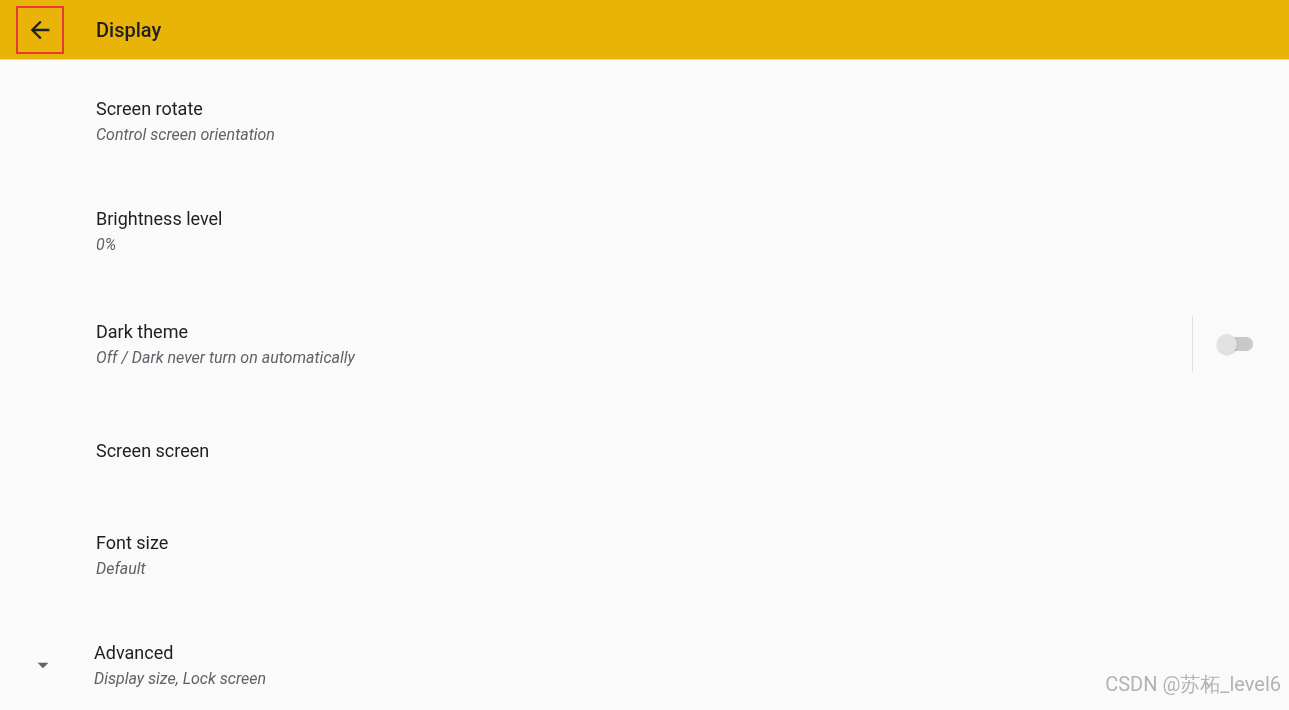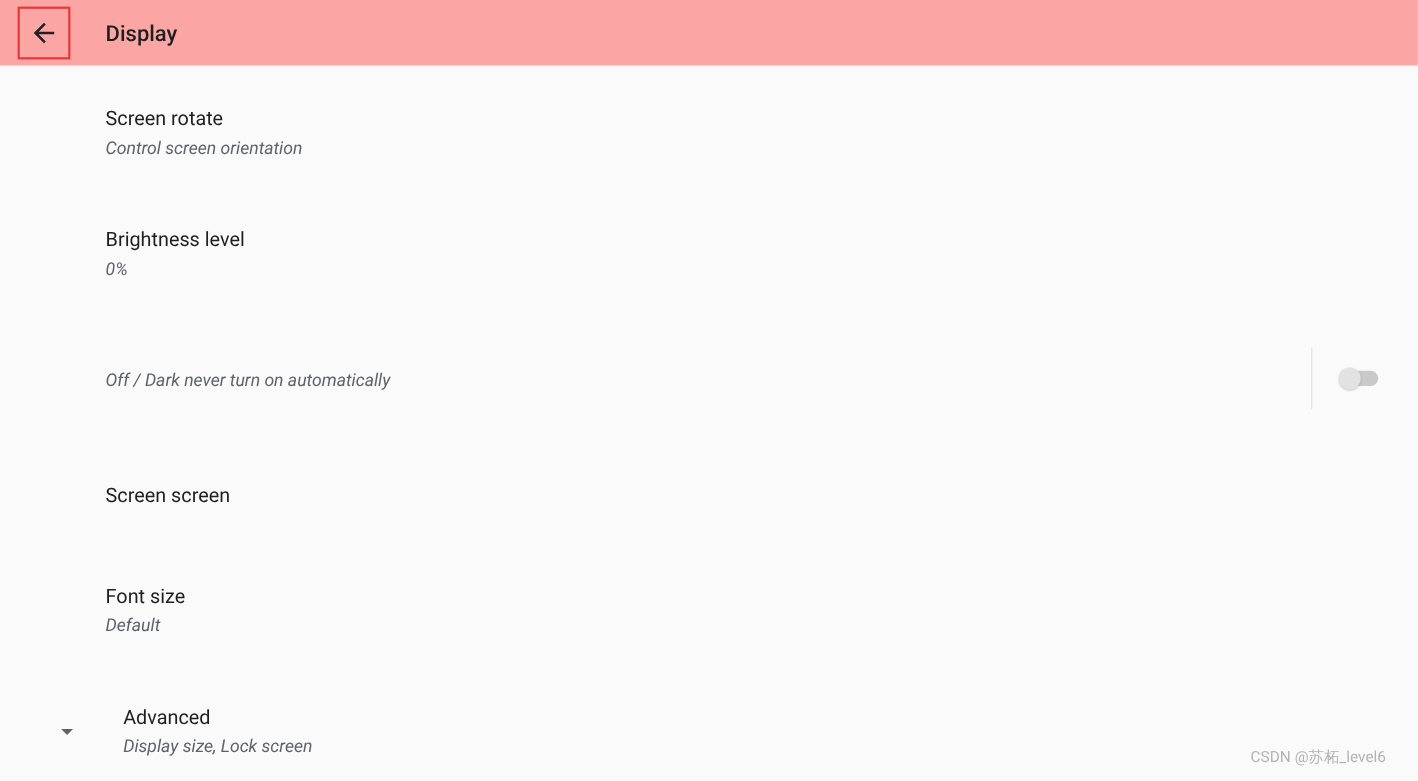--- a/index.html
+++ b/index.html
@@ -10,21 +10,21 @@
     }
     body {
       width: 1289px;
       height: 710px;
       background: #fafafa;
       color: #202124;
       position: relative;
     }
     .header {
       height: 60px;
-      background: #fca5a5;
+      background: #eab308;
       border-bottom: 1px solid #d8d8d8;
       display: flex;
       align-items: center;
     }
     .back-button {
       width: 48px;
       height: 48px;
       margin-left: 16px;
       display: flex;
       align-items: center;
@@ -46,21 +46,21 @@
       padding-top: 20px;
     }
     .setting-row {
       display: flex;
       align-items: center;
       padding: 16px 0 16px 96px;
       min-height: 70px;
       cursor: pointer;
     }
     .setting-row.with-expand {
-      padding-left: 46px;
+      padding-left: 28px;
     }
     .expand-icon-wrap {
       width: 66px;
       display: flex;
       align-items: center;
       justify-content: flex-start;
     }
     .expand-icon-wrap svg {
       width: 26px;
       height: 26px;
@@ -119,23 +119,23 @@
       height: 20px;
       border-radius: 50%;
       background: #e2e2e2;
       box-shadow: 0 1px 2px rgba(0,0,0,0.2);
     }
     .spacer {
       height: 28px;
     }
     .watermark {
       position: absolute;
-      right: 29px;
+      right: 8px;
       bottom: 12px;
-      font-size: 14px;
+      font-size: 20px;
       color: rgba(120,120,120,0.55);
       pointer-events: none;
     }
   </style>
 </head>
 <body>
 
 <div class="header">
   <div class="back-button">
     <svg viewBox="0 0 24 24">
@@ -160,20 +160,21 @@
     <div class="setting-text">
       <div class="setting-title">Brightness level</div>
       <div class="setting-sub">0%</div>
     </div>
   </div>
 
   <div class="spacer"></div>
 
   <div class="setting-row">
     <div class="setting-text">
+      <div class="setting-title">Dark theme</div>
       <div class="setting-sub">Off / Dark never turn on automatically</div>
     </div>
     <div class="toggle-area">
       <div class="toggle-divider"></div>
       <div class="switch">
         <div class="switch-track"></div>
         <div class="switch-thumb"></div>
       </div>
     </div>
   </div>

